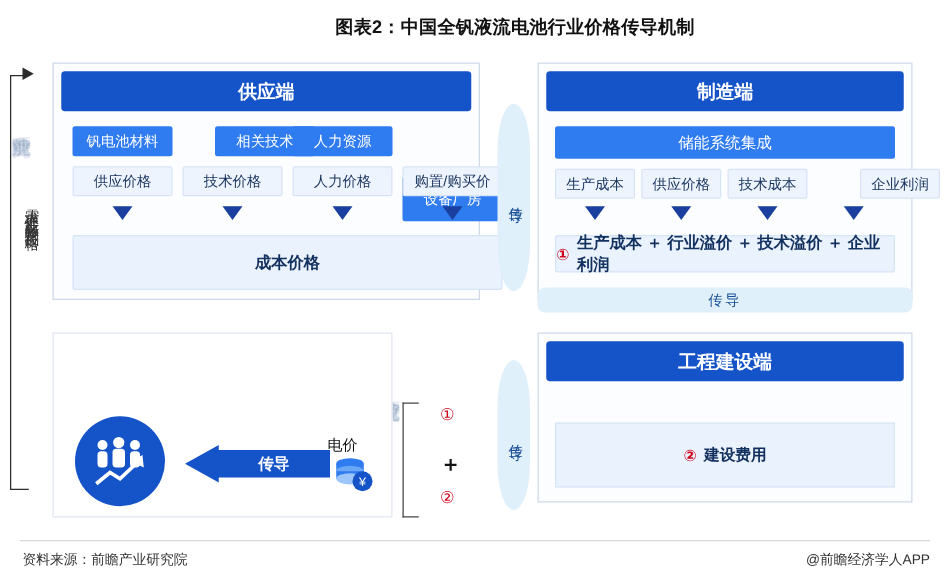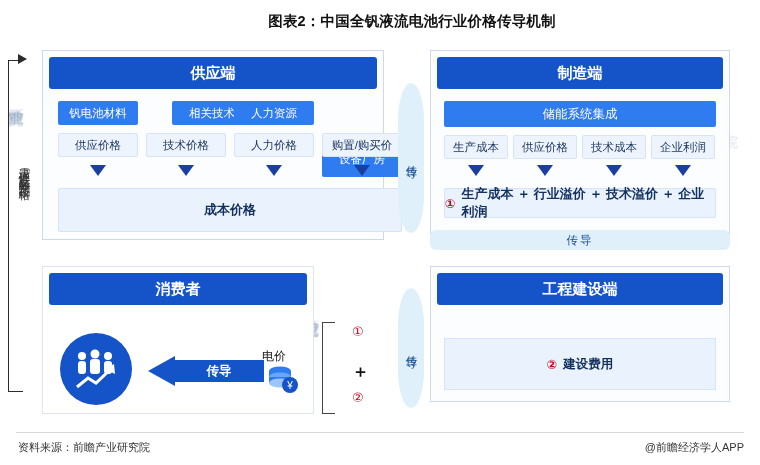--- a/index.html
+++ b/index.html
@@ -192,36 +192,35 @@
   </div>
 
   <div class="panel" id="manu-panel"></div>
   <div class="panel-head" id="manu-head">制造端</div>
 
   <div class="chip wide" style="left:444px;top:63px;width:272px;height:26px;font-size:12.5px;">储能系统集成</div>
 
   <div class="chip lite" style="left:444px;top:97px;width:64px;height:24px;">生产成本</div>
   <div class="chip lite" style="left:513px;top:97px;width:64px;height:24px;">供应价格</div>
   <div class="chip lite" style="left:582px;top:97px;width:64px;height:24px;">技术成本</div>
-  <div class="chip lite" style="left:651px;top:97px;width:64px;height:24px;">企业利润</div>
+  <div class="chip lite" style="left:688px;top:97px;width:64px;height:24px;">企业利润</div>
 
   <div class="arrow-down" style="left:468px;top:127px;"></div>
   <div class="arrow-down" style="left:537px;top:127px;"></div>
   <div class="arrow-down" style="left:606px;top:127px;"></div>
   <div class="arrow-down" style="left:675px;top:127px;"></div>
 
   <div class="band" style="left:444px;top:150px;width:272px;height:30px;">
     <span class="circnum" style="margin-right:6px;">①</span>
     <span>生产成本 ＋ 行业溢价 ＋ 技术溢价 ＋ 企业利润</span>
   </div>
 
   <div class="strip-h" style="left:430px;top:192px;width:300px;height:20px;">传导</div>
 
   <div class="panel" id="consumer-panel"></div>
-  <div class="panel-head" id="consumer-head">消费者</div>
 
   <div class="circle">
     <svg width="50" height="44" viewBox="0 0 50 44" aria-hidden="true">
       <g fill="#ffffff">
         <circle cx="11" cy="9" r="4"></circle>
           <rect x="7" y="14" width="8" height="13" rx="3"></rect>
         <circle cx="24" cy="7" r="4.5"></circle>
           <rect x="19" y="12" width="10" height="15" rx="3"></rect>
         <circle cx="37" cy="9" r="4"></circle>
           <rect x="33" y="14" width="8" height="13" rx="3"></rect>

